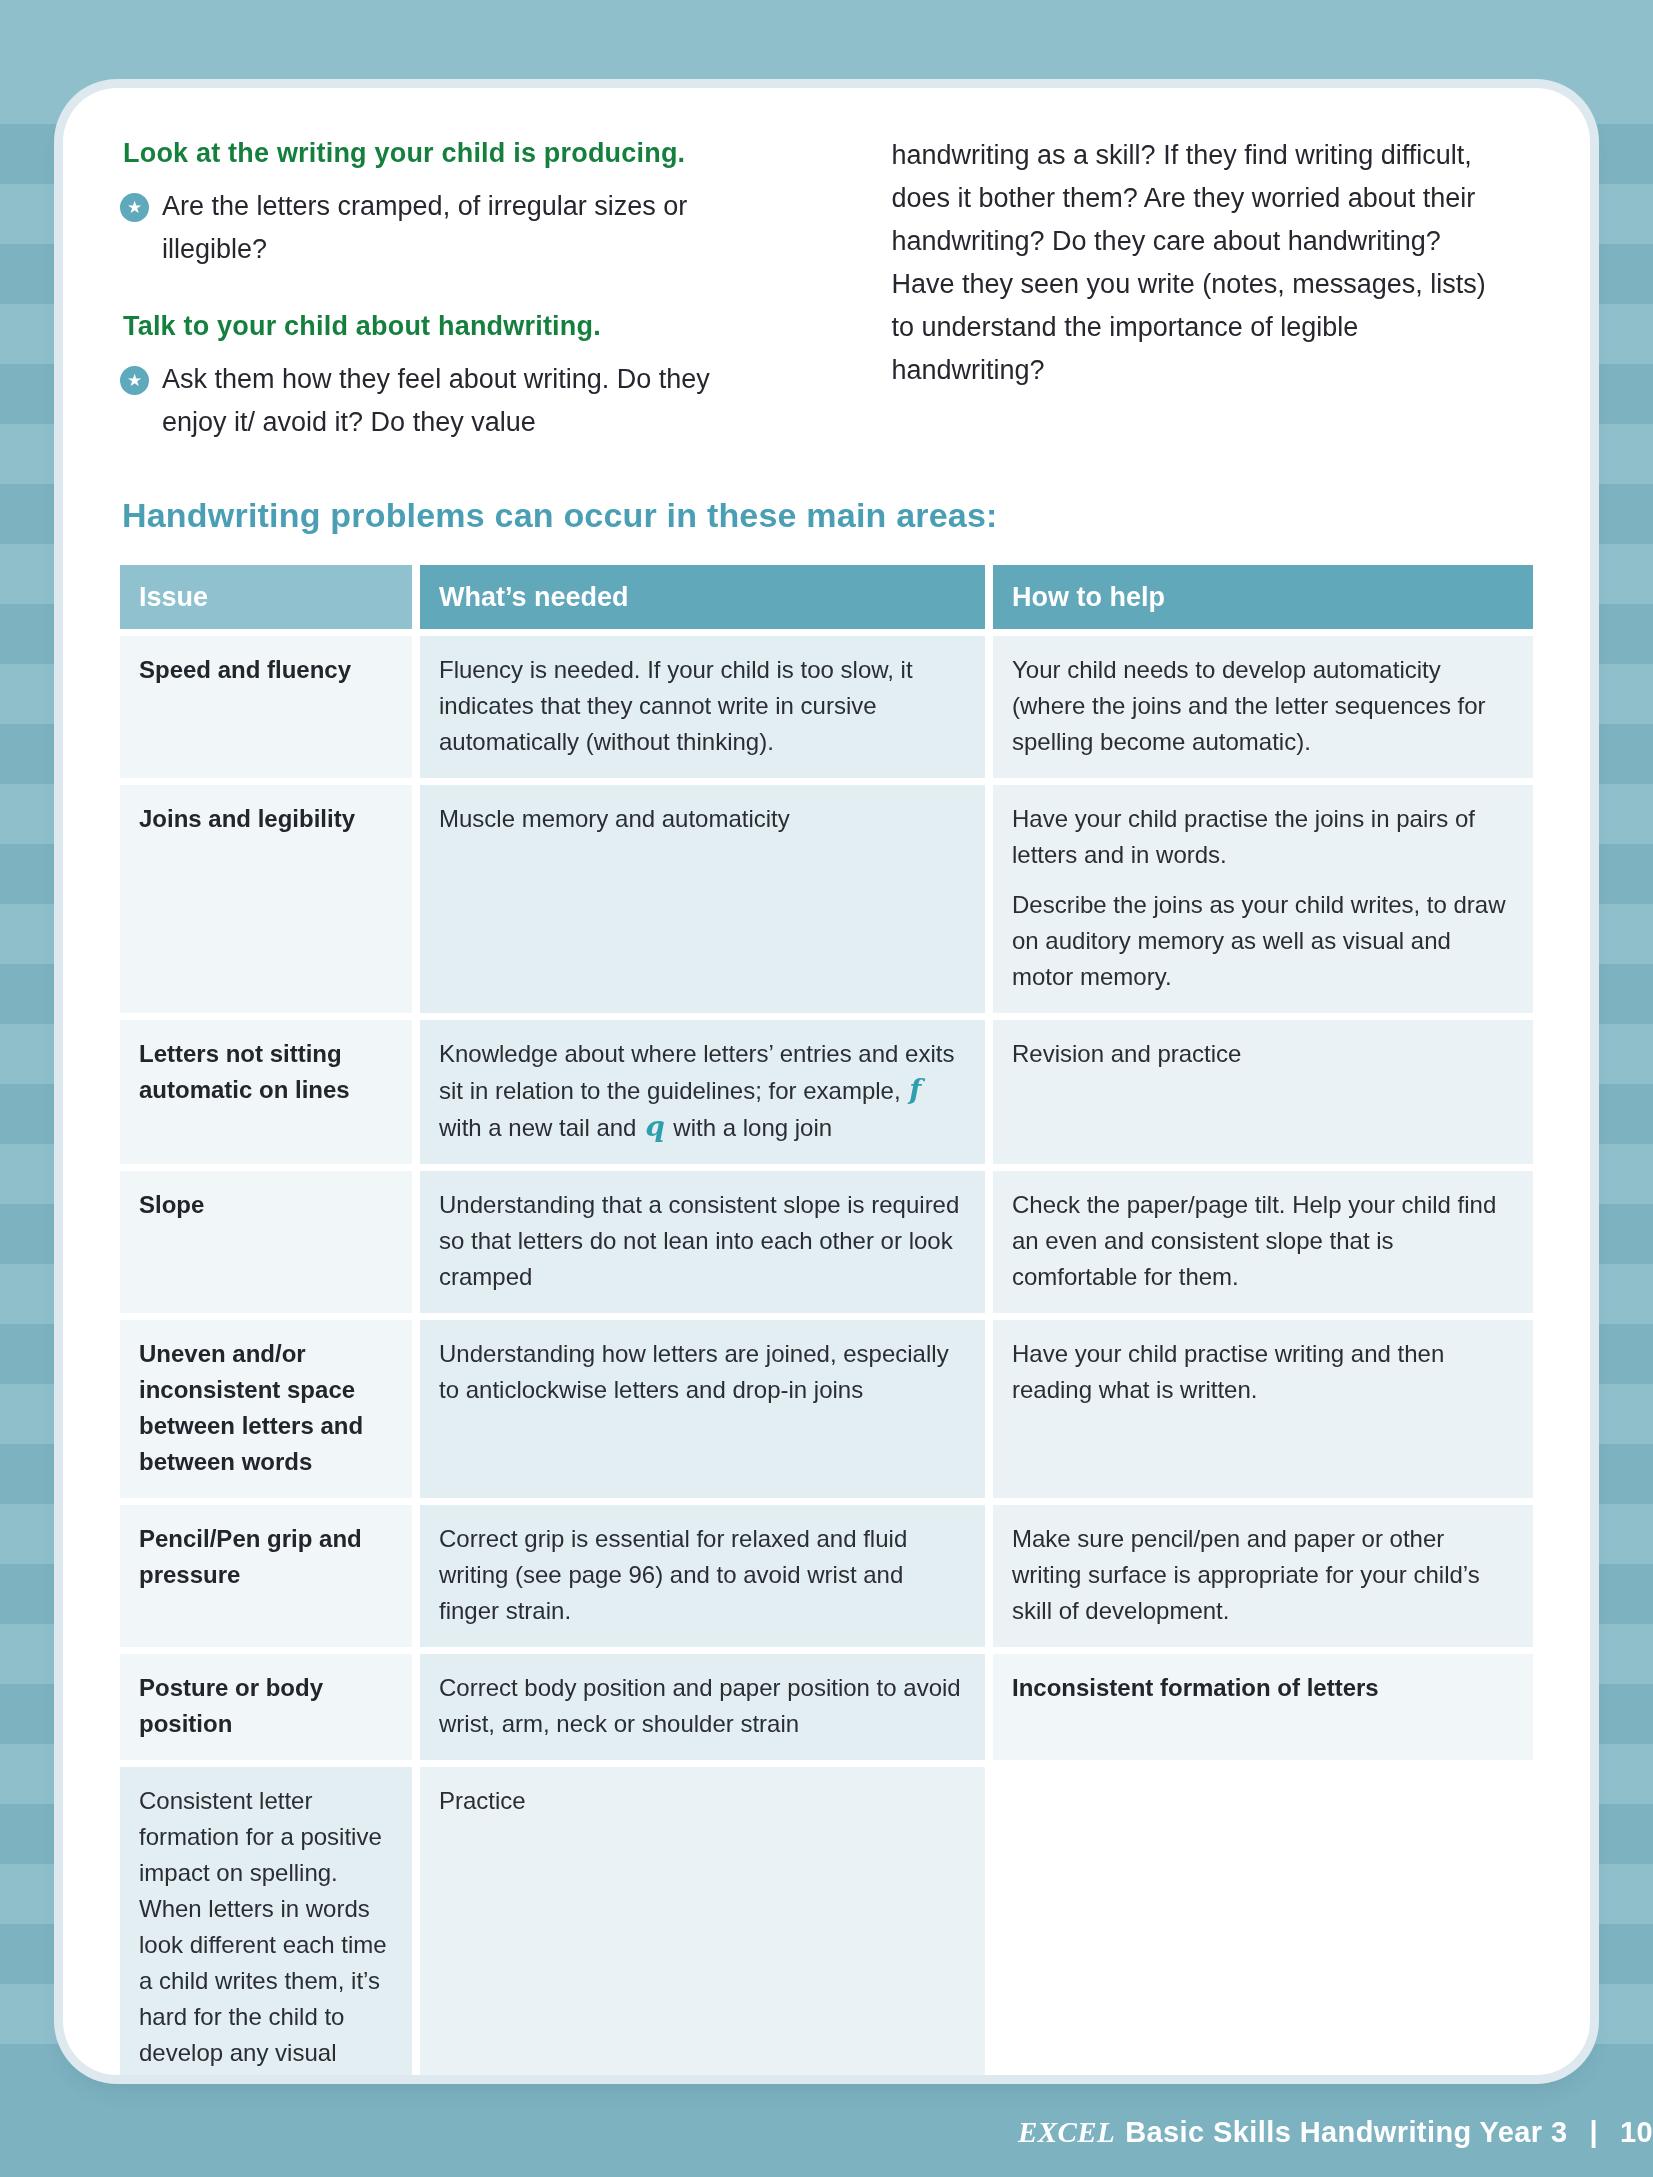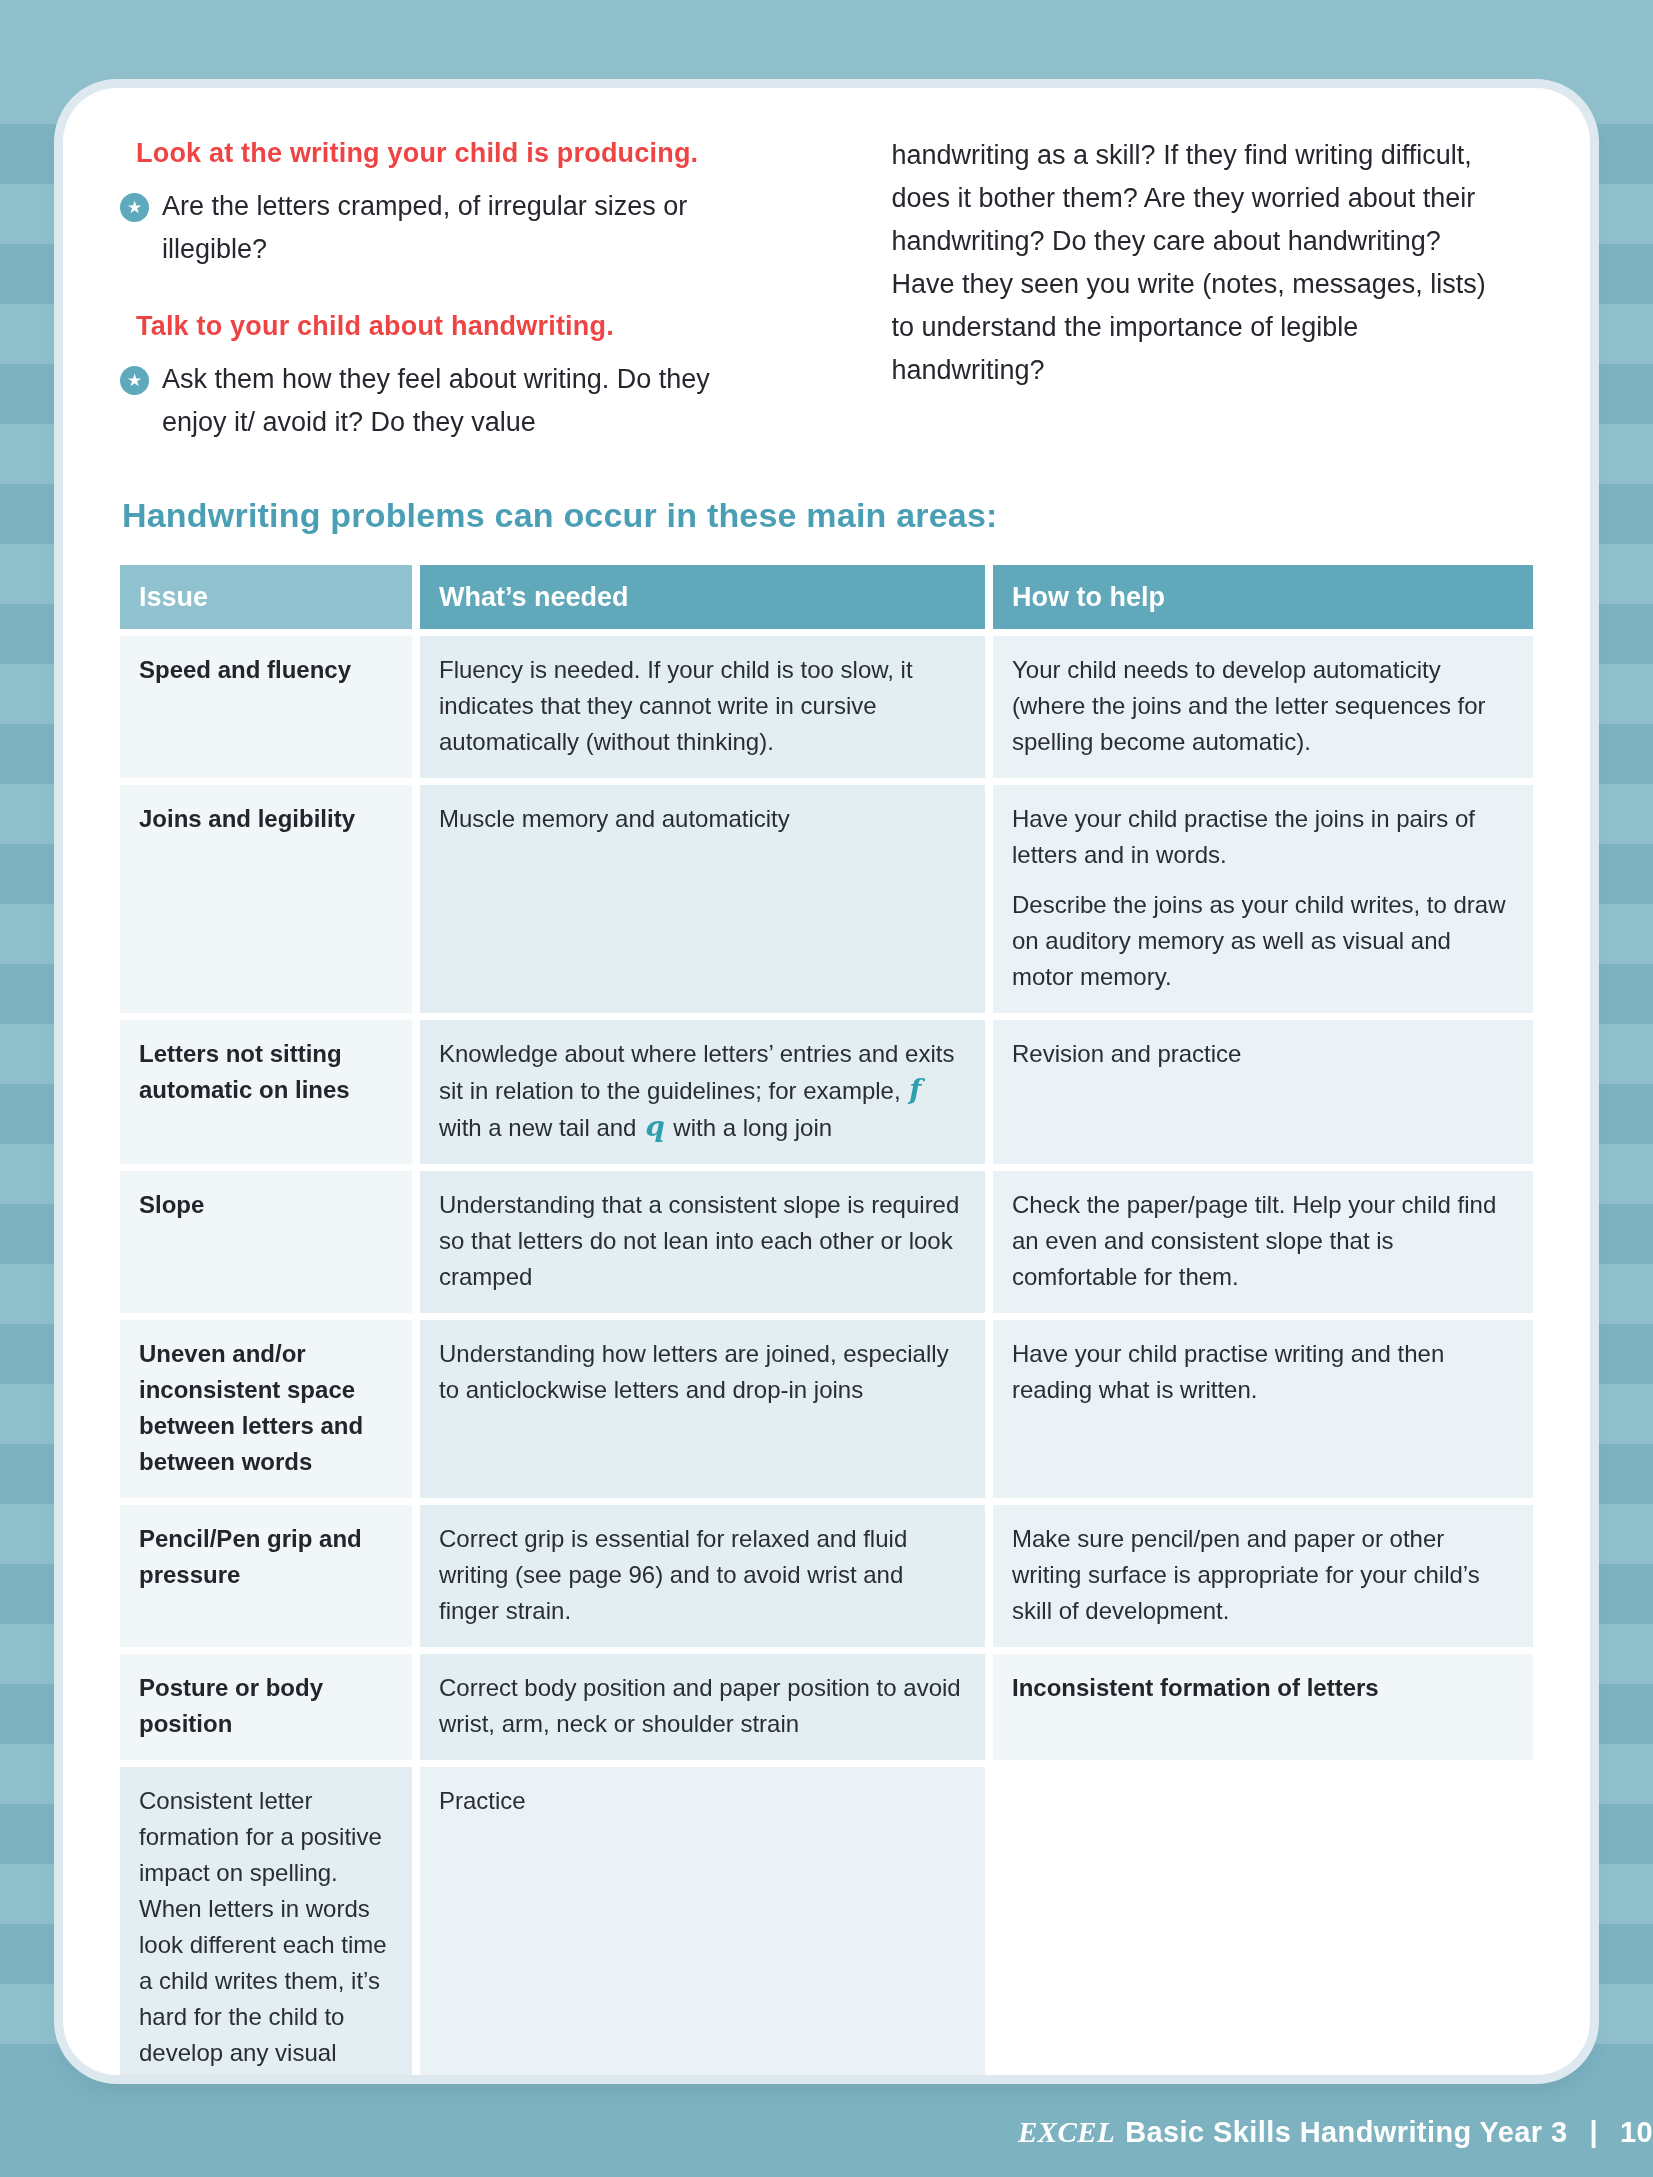--- a/index.html
+++ b/index.html
@@ -43,22 +43,22 @@
     column-gap: 130px;
     color: #26262e;
     font-size: 27px;
     line-height: 43px;
     margin-bottom: 52px;
   }
   .intro b.para-head {
     display: block;
     font-size: 27px;
     letter-spacing: 0.2px;
-    margin: 0 0 10px 16px;
-    color: #ef4444;
+    margin: 0 0 10px 3px;
+    color: #15803d;
   }
   .bullet-item {
     display: flex;
     align-items: flex-start;
     margin: 0 0 34px 0;
   }
   .bullet-item:last-child { margin-bottom: 0; }
   .star-bullet {
     flex: 0 0 auto;
     width: 29px;

